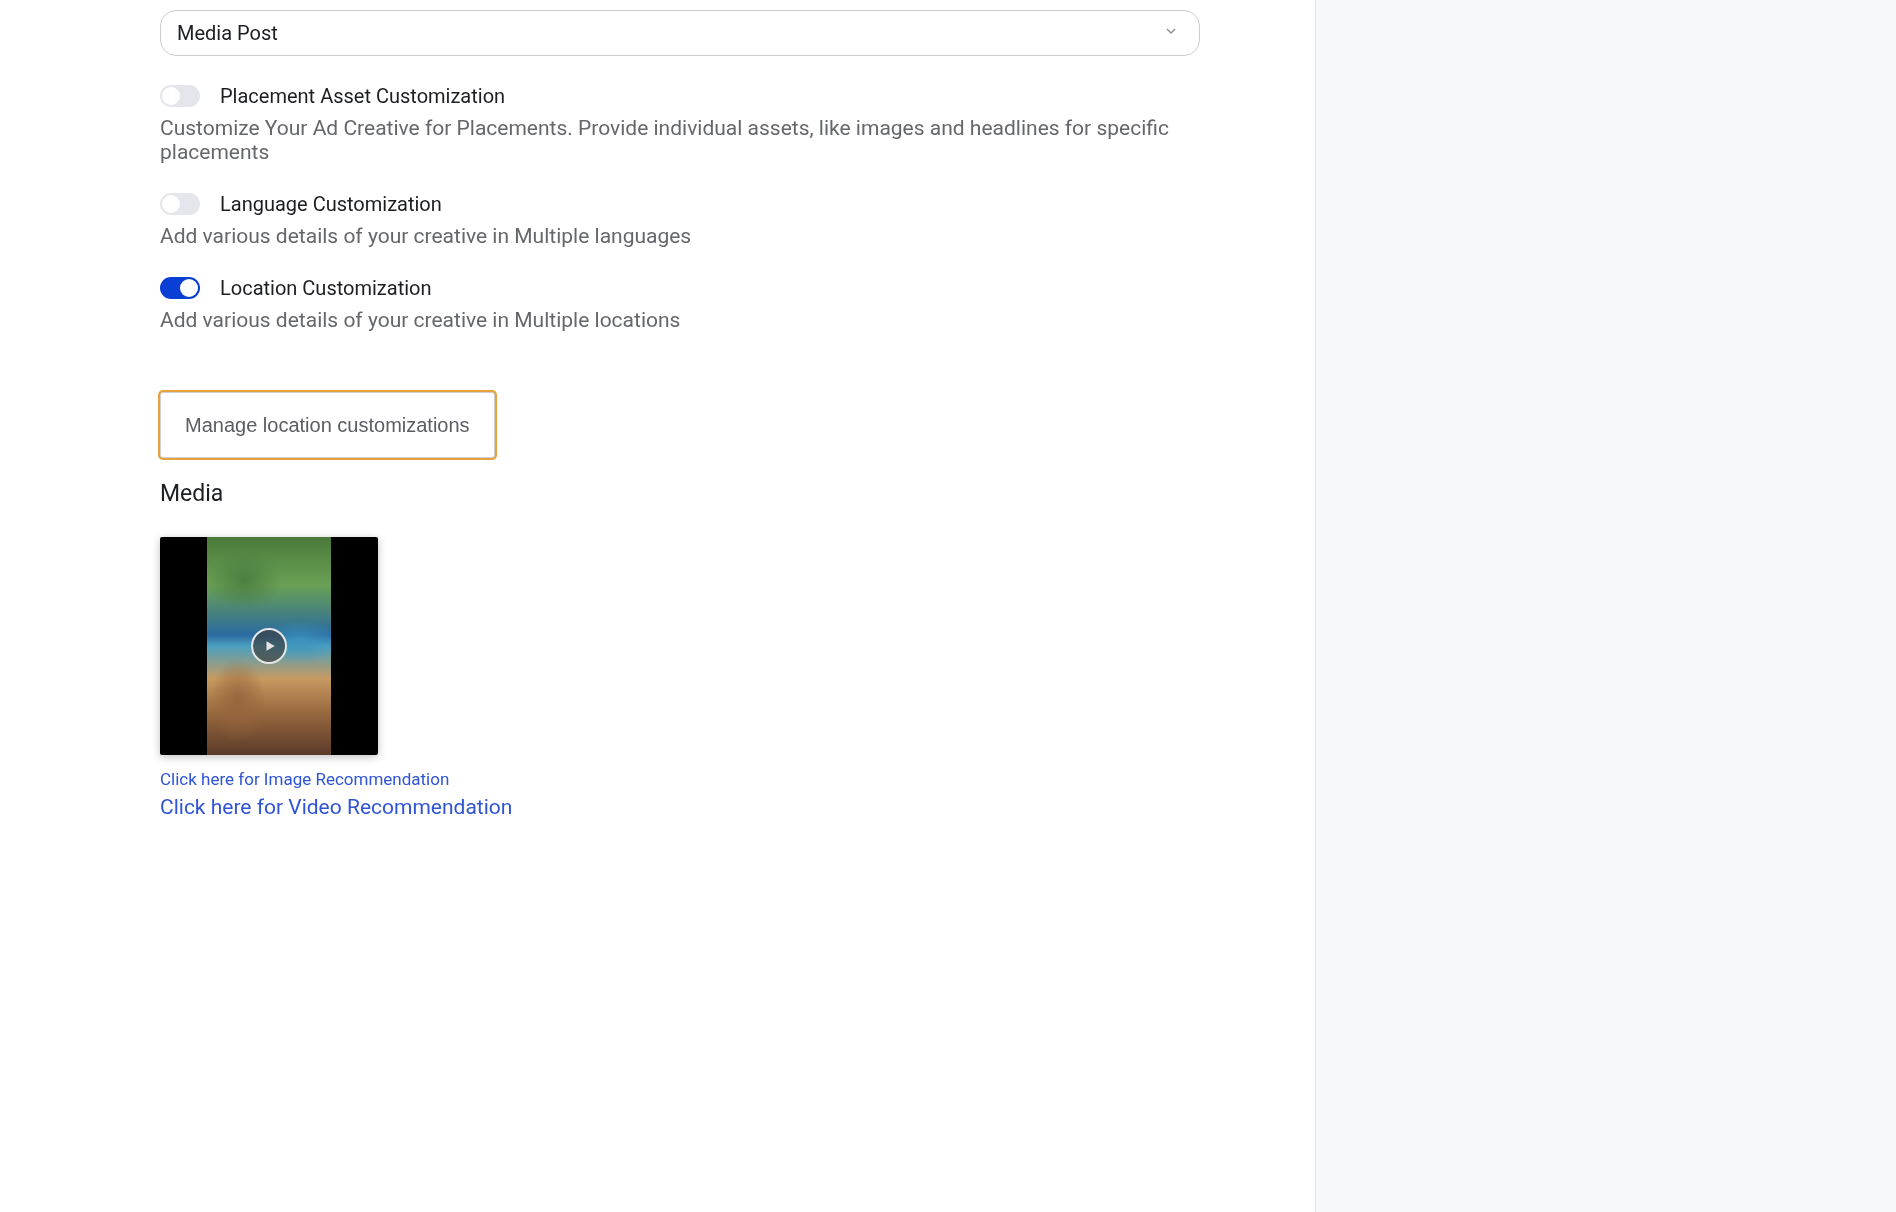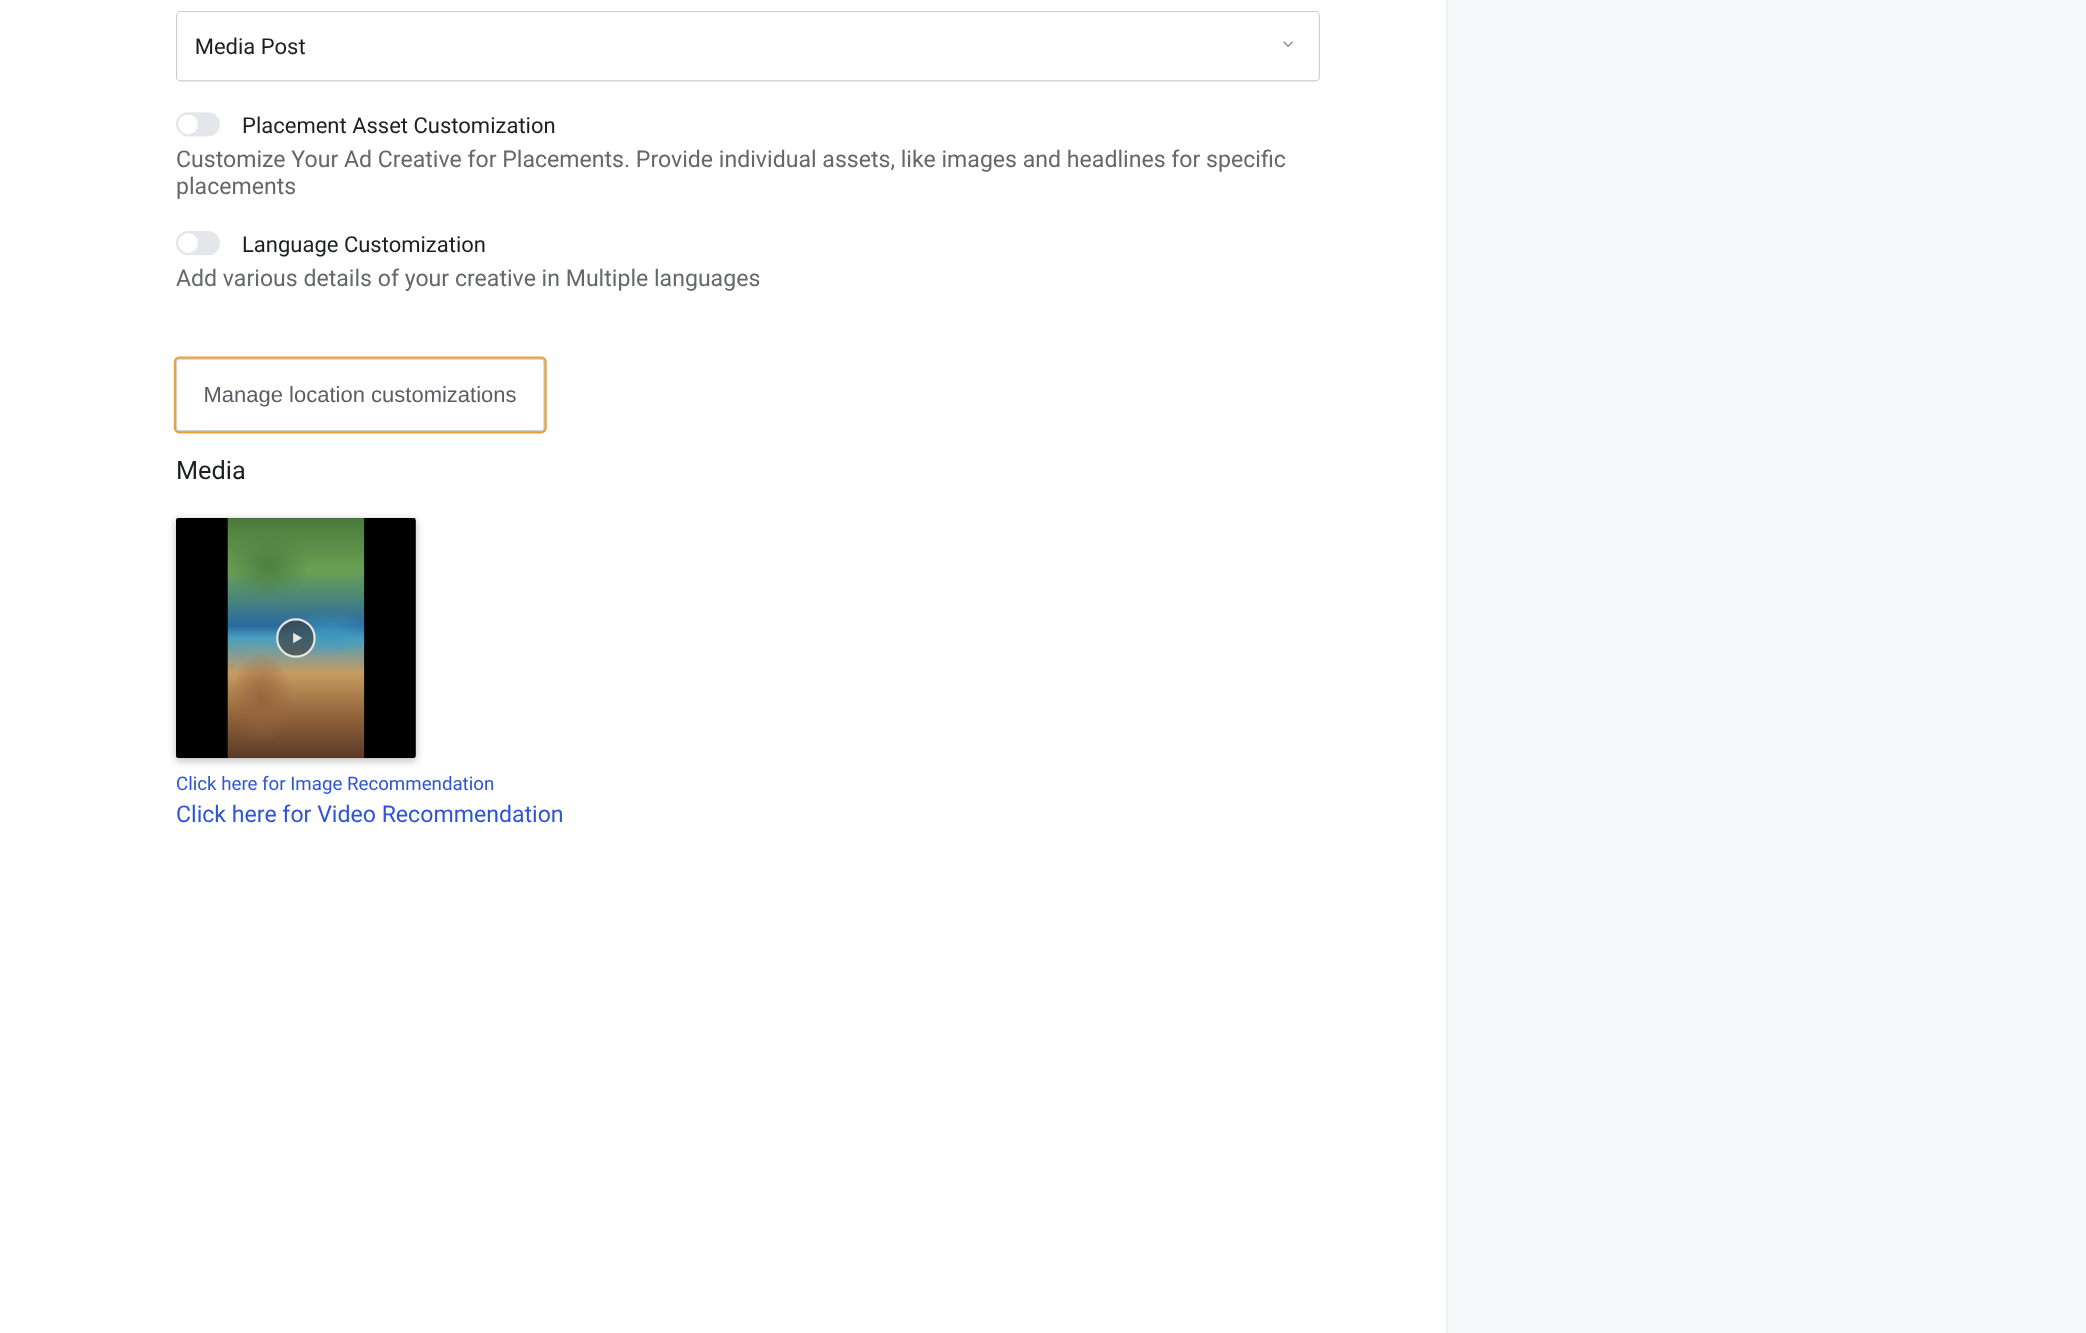--- a/index.html
+++ b/index.html
@@ -28,23 +28,23 @@
   padding-right: 100px;
   padding-top: 10px;
 }
 .field-label {
   font-size: 18px;
   color: #1c1e21;
   margin-bottom: 10px;
 }
 .select-box {
   width: 1040px;
-  height: 64px;
+  height: 46px;
   border: 1px solid #c9ccd1;
-  border-radius: 4px;
+  border-radius: 16px;
   display: flex;
   align-items: center;
   justify-content: space-between;
   padding: 0 20px 0 16px;
   cursor: pointer;
   background: #fff;
 }
 .select-value {
   font-size: 20px;
   color: #1c1e21;
@@ -73,21 +73,21 @@
   flex: 1;
   height: 1px;
   background: #e0e2e6;
   margin-left: 18px;
 }
 .toggle-row {
   margin-top: 28px;
 }
 .toggle-head {
   display: flex;
-  align-items: flex-start;
+  align-items: center;
   gap: 20px;
 }
 .toggle {
   width: 40px; height: 22px;
   border-radius: 11px;
   position: relative;
   cursor: pointer;
   flex-shrink: 0;
 }
 .toggle-off { background: #e4e6eb; }
@@ -216,20 +216,29 @@
       <div class="toggle-row">
         <div class="toggle-head">
           <div class="toggle toggle-off">
               <div class="toggle-knob"></div>
             </div>
           <div class="toggle-label">Language Customization</div>
         </div>
         <div class="toggle-desc">Add various details of your creative in Multiple languages</div>
       </div>
 
+      <div class="toggle-row">
+        <div class="toggle-head">
+          <div class="toggle toggle-on">
+              <div class="toggle-knob"></div>
+            </div>
+          <div class="toggle-label">Location Customization</div>
+        </div>
+        <div class="toggle-desc">Add various details of your creative in Multiple locations</div>
+      </div>
 
       <button class="manage-btn">Manage location customizations</button>
 
       <div class="media-label">Media</div>
 
       <div class="media-thumb">
         <div class="media-inner"></div>
         <div class="play-badge">
           <svg viewBox="0 0 24 24" fill="#e6e6e6">
               <polygon points="6 4 20 12 6 20"></polygon>

